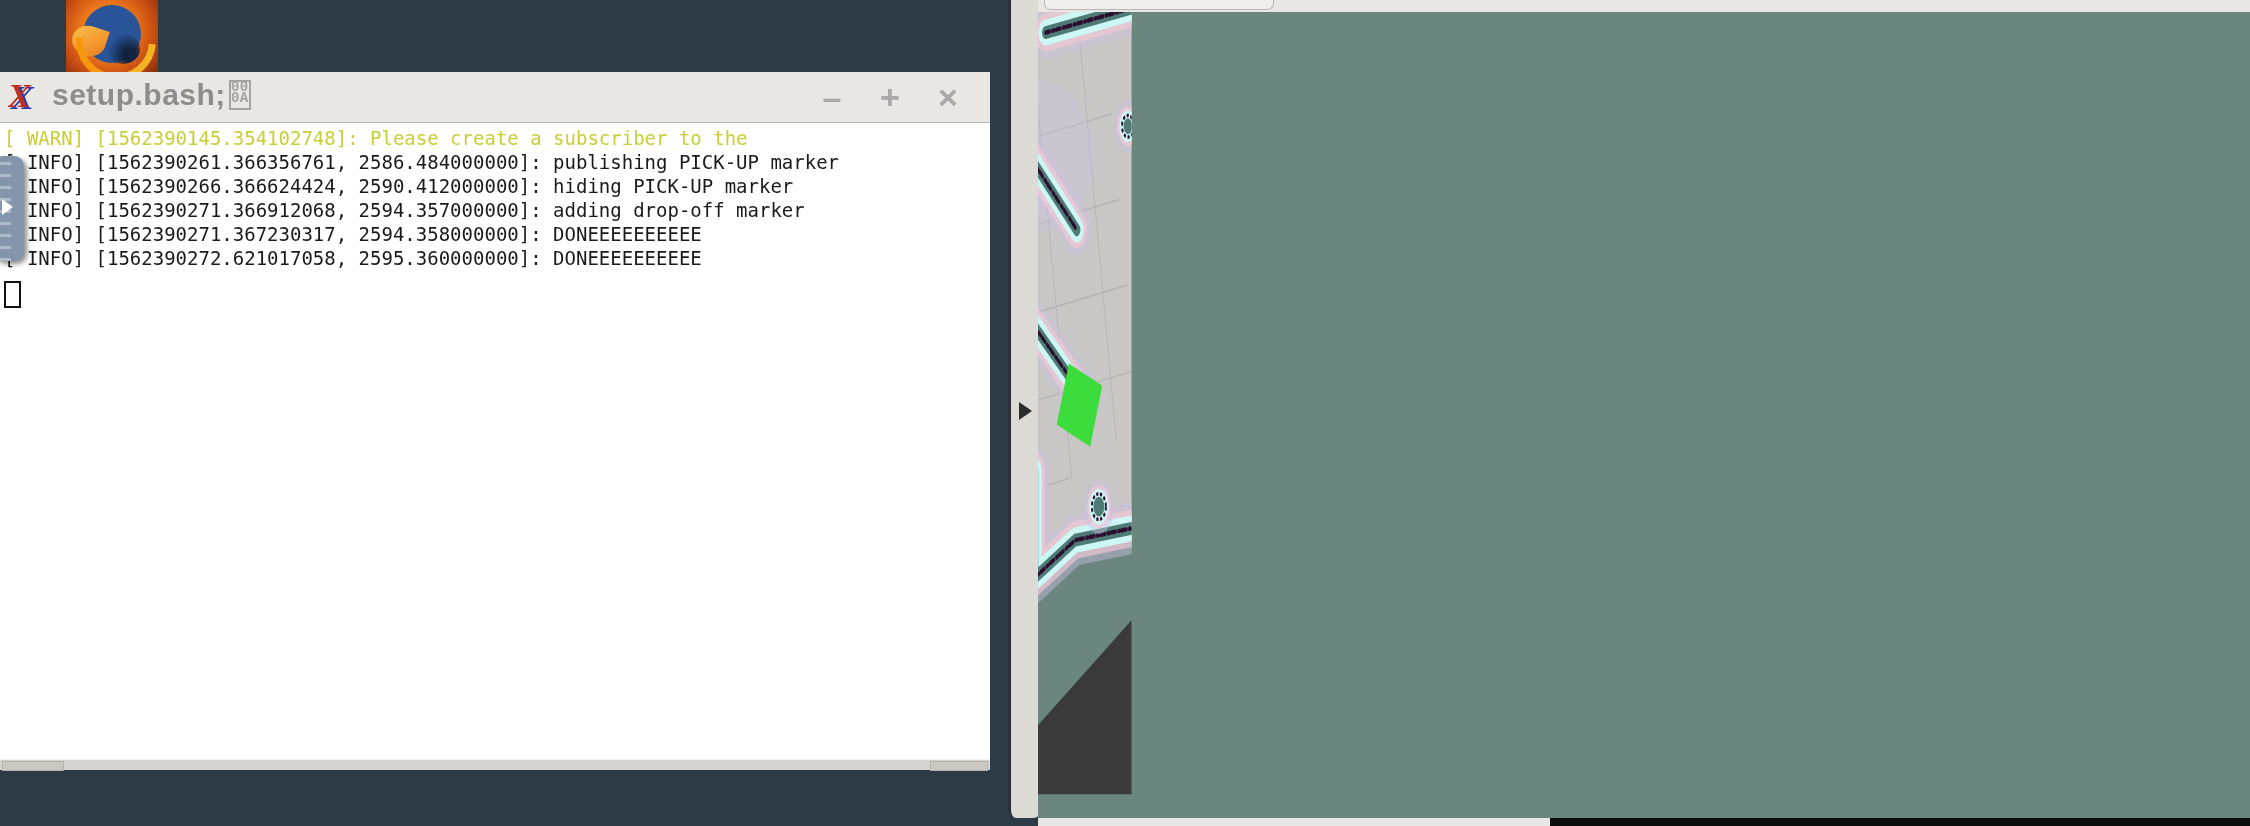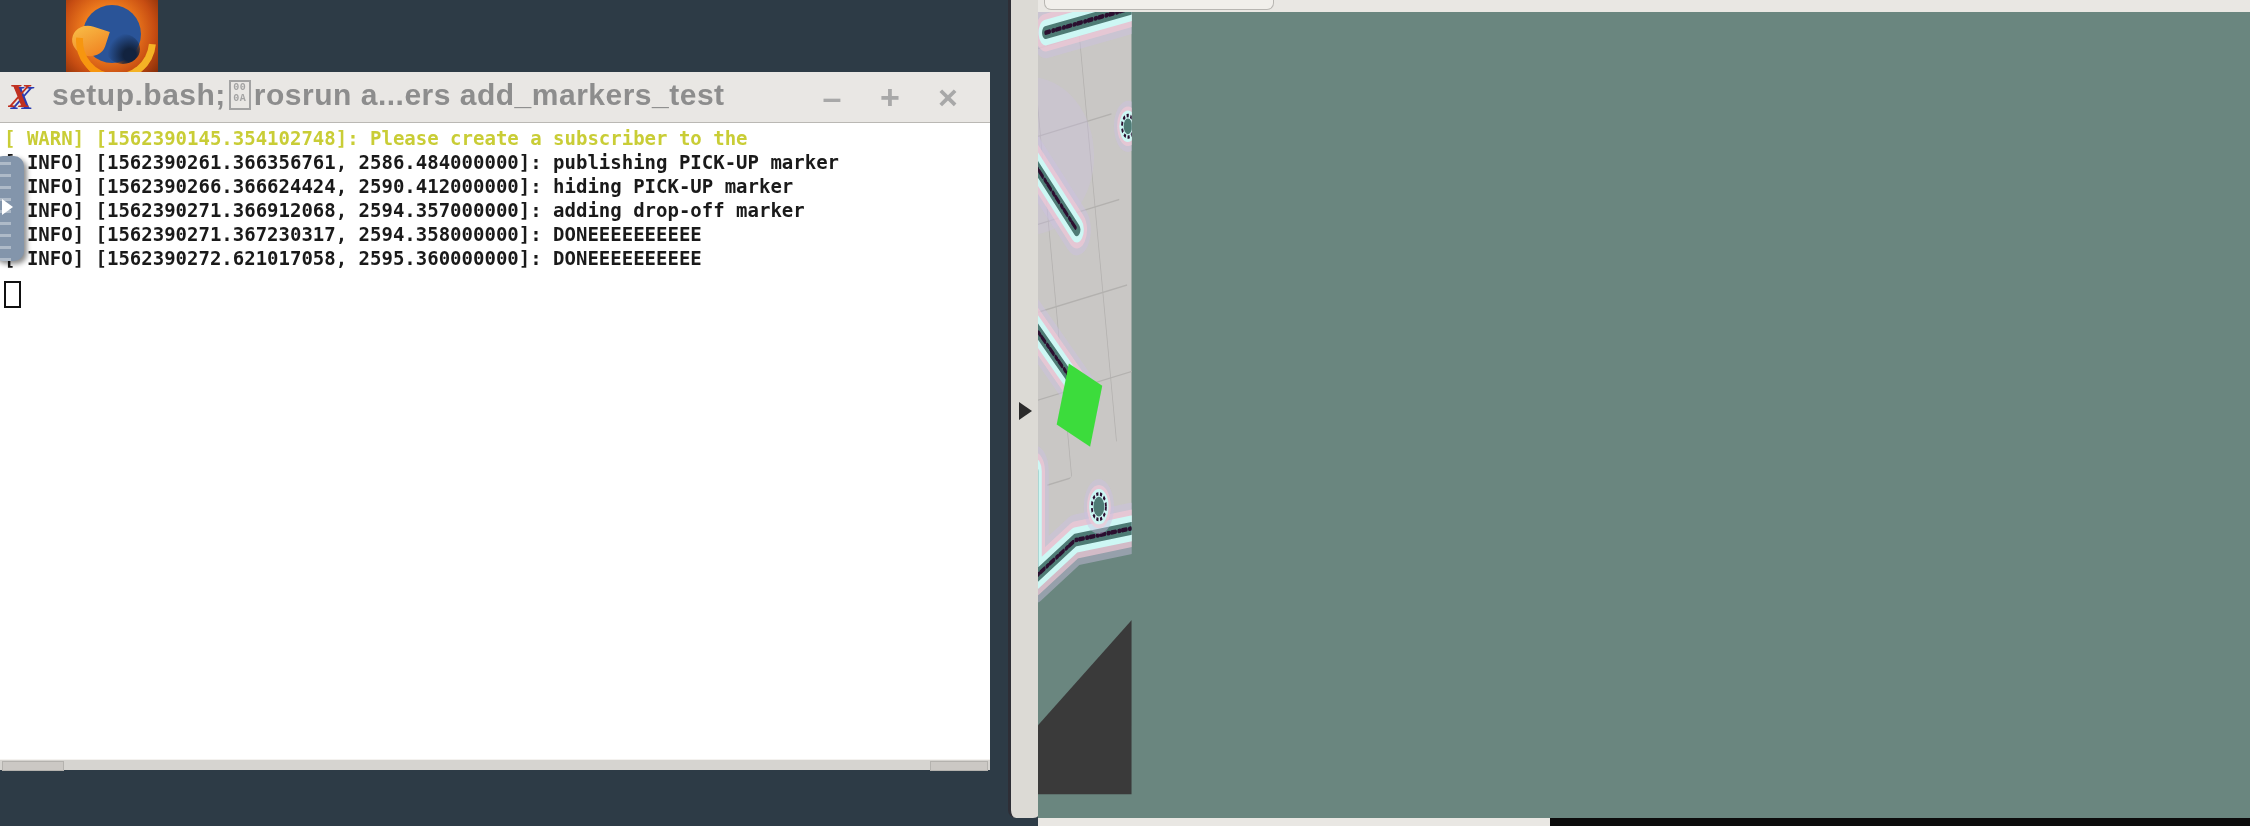--- a/index.html
+++ b/index.html
@@ -29,28 +29,28 @@
     background:radial-gradient(circle at 70% 70%, #12233f 20%, transparent 70%);}
 
   
   .terminal{position:absolute;left:0;top:72px;width:990px;height:694px;background:var(--terminal-bg);}
   .titlebar{position:relative;height:50px;background:var(--titlebar-bg);border-bottom:1px solid #bab8b4;
     display:flex;align-items:center;}
   .xterm-icon{width:34px;height:38px;margin-left:8px;flex:0 0 auto;}
   .win-title{margin-left:10px;font-size:30px;font-weight:bold;color:var(--title-text);letter-spacing:.5px;
     white-space:nowrap;overflow:hidden;}
   .glyph-box{display:inline-block;width:18px;height:26px;border:2px solid #a3a3a3;vertical-align:middle;
-    margin:0 3px 6px 3px;font-size:10px;line-height:11px;text-align:center;color:#a3a3a3;font-weight:bold;
+    margin:0 3px 6px 3px;font-size:14px;line-height:11px;text-align:center;color:#a3a3a3;font-weight:bold;
     font-family:"Liberation Mono",monospace;}
   .glyph-box div{height:11px;}
   .win-buttons{position:absolute;right:22px;top:0;height:50px;display:flex;gap:18px;align-items:center;}
   .win-btn{width:40px;text-align:center;font-size:34px;font-weight:bold;color:#a8a8a8;line-height:44px;
     cursor:default;user-select:none;}
   .term-body{position:relative;height:633px;background:var(--terminal-bg);overflow:hidden;
-    font-family:"DejaVu Sans Mono","Liberation Mono",monospace;font-size:19px;font-weight:bold;
+    font-family:"DejaVu Sans Mono","Liberation Mono",monospace;font-size:19px;font-weight:normal;
     line-height:24px;padding:3px 12px 0 4px;color:var(--log-text);}
   .log-line{white-space:pre;}
   .log-line.warn{color:var(--warn-text);}
   .term-cursor{width:13px;height:23px;border:2px solid #111;margin-top:11px;}
   .scroll-thumb{position:absolute;left:-7px;top:33px;width:31px;height:105px;border-radius:10px;
     background:var(--scroll-thumb);box-shadow:3px 3px 5px rgba(0,0,0,.45);
     background-image:repeating-linear-gradient(to bottom,rgba(255,255,255,.35) 0 3px,transparent 3px 12px);
     background-size:14px 100%;background-repeat:no-repeat;background-position:4px 6px;}
   .scroll-thumb:after{content:"";position:absolute;left:9px;top:43px;border-left:11px solid #fff;
     border-top:8px solid transparent;border-bottom:8px solid transparent;}
@@ -98,21 +98,21 @@
     <div class="ff-tail"></div>
     <div class="ff-swirl"></div>
   </div>
 
   <div class="terminal">
     <div class="titlebar">
       <svg class="xterm-icon" viewBox="0 0 34 38">
         <text x="3" y="31" font-family="Liberation Serif,serif" font-style="italic" font-weight="bold" font-size="34" fill="#2b3bb0">X</text>
         <text x="0" y="29" font-family="Liberation Serif,serif" font-style="italic" font-weight="bold" font-size="34" fill="#c03020">X</text>
       </svg>
-      <div class="win-title"><span>setup.bash;</span><span class="glyph-box"><div>00</div><div>0A</div></span><span>rosrun a...ers add_markers_test</span></div>
+      <div class="win-title"><span>setup.bash;</span><span class="glyph-box"><div>00</div><div>0A</div></span></div>
       <div class="win-buttons">
         <div class="win-btn">–</div>
         <div class="win-btn">+</div>
         <div class="win-btn">×</div>
       </div>
     </div>
     <div class="term-body">
       <div id="log">
           <div class="log-line warn">[ WARN] [1562390145.354102748]: Please create a subscriber to the</div>
           <div class="log-line info">[ INFO] [1562390261.366356761, 2586.484000000]: publishing PICK-UP marker</div>

